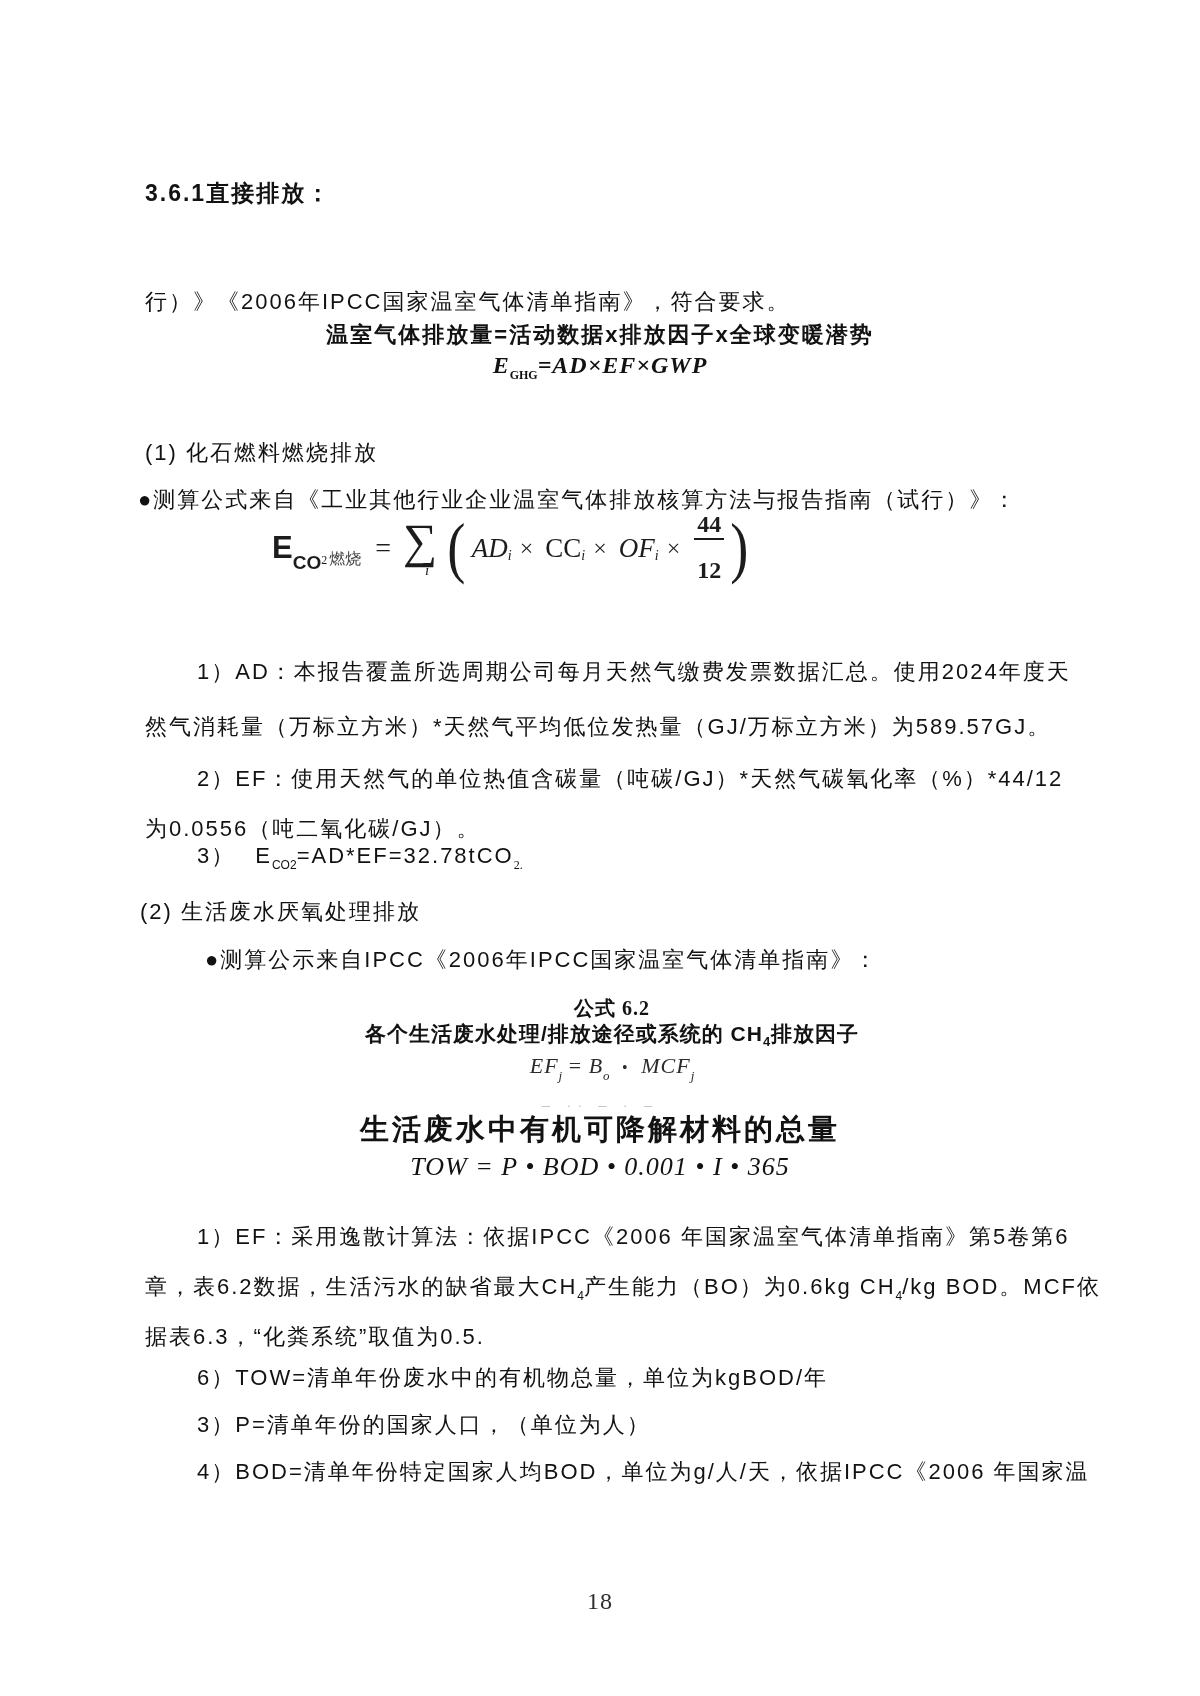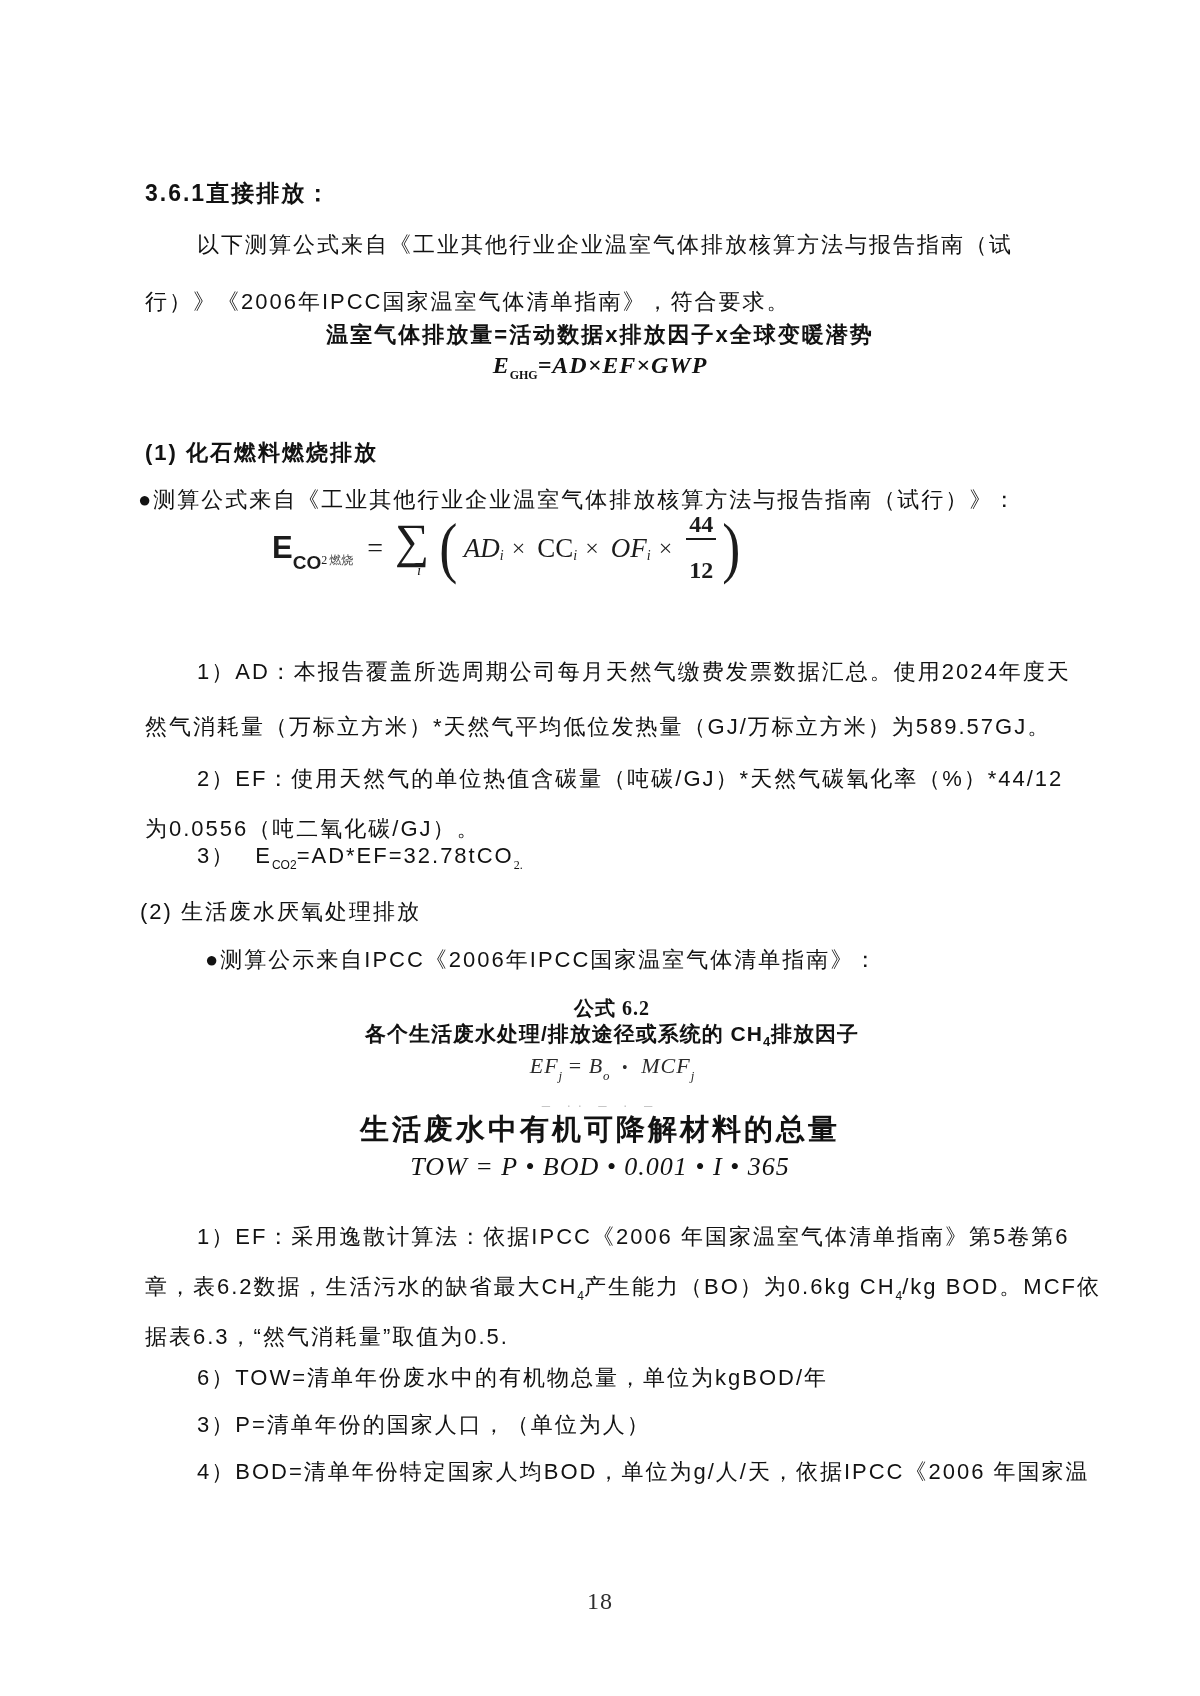--- a/index.html
+++ b/index.html
@@ -28,21 +28,21 @@
 
   
   .co2-formula{
     position:absolute;top:500px;left:272px;height:96px;
     display:flex;align-items:center;
     font-family:"Liberation Serif", serif;color:#1c1c1c;
   }
   .co2-E{font-family:"Liberation Sans", sans-serif;font-size:31px;font-weight:600;}
   .co2-sub{font-family:"Liberation Sans", sans-serif;font-size:19px;font-weight:600;position:relative;top:11px;}
   .co2-sub2{font-size:12px;position:relative;top:6px;}
-  .co2-subcn{font-size:12px;position:relative;top:6px;margin-left:2px;color:#444;}
+  .co2-subcn{font-size:16px;position:relative;top:6px;margin-left:2px;color:#444;}
   .co2-eq{font-size:28px;margin:0 12px 0 14px;}
   .co2-sigma-wrap{display:inline-flex;flex-direction:column;align-items:center;margin-right:8px;}
   .co2-sigma{font-size:48px;line-height:0.95;}
   .co2-sigma-i{font-size:15px;font-style:italic;margin-top:0px;margin-left:14px;line-height:1;}
   .co2-paren{font-size:68px;font-weight:300;line-height:0.9;transform:scaleX(.8);}
   .co2-term{font-size:27px;font-weight:500;margin-left:4px;}
   .t-sub{font-size:14px;font-style:italic;position:relative;top:8px;}
   .co2-times{font-size:24px;margin:0 8px;}
   .co2-frac{display:inline-flex;flex-direction:column;align-items:center;margin:0 4px 0 6px;font-weight:600;}
   .fr-num{font-size:24px;border-bottom:2px solid #1a1a1a;padding:0 3px 1px;line-height:1.1;}
@@ -66,30 +66,29 @@
 
   .page-number{font-family:"Liberation Serif", serif;font-size:24px;color:#2e2e2e;letter-spacing:1px;}
 </style>
 </head>
 <body>
 
 <div class="page">
 
   <div class="line bold" style="top:178px;left:145px;font-size:23px;">3.6.1直接排放：</div>
 
-  <div class="line" style="top:230px;left:197px;">以下测算公式来自《工业其他行业企业温室气体排放核算方法与报告指南（试</div>
   <div class="line" style="top:287px;left:145px;">行）》《2006年IPCC国家温室气体清单指南》，符合要求。</div>
 
   <div class="line center bold" style="top:320px;">温室气体排放量=活动数据x排放因子x全球变暖潜势</div>
 
   <div class="line center" style="top:352px;">
     <span class="ghg-formula it">E</span><span class="ghg-formula ghg-sub">GHG</span><span class="ghg-formula it">=AD×EF×GWP</span>
   </div>
 
-  <div class="line" style="top:438px;left:145px;font-weight:bold;">(1) 化石燃料燃烧排放</div>
+  <div class="line" style="top:438px;left:145px;">(1) 化石燃料燃烧排放</div>
   <div class="line" style="top:485px;left:138px;">●测算公式来自《工业其他行业企业温室气体排放核算方法与报告指南（试行）》：</div>
 
   <div class="co2-formula">
     <span>
       <span class="co2-E">E</span><span class="co2-sub">CO</span><span class="co2-sub2">2</span><span class="co2-subcn">燃烧</span>
     </span>
     <span class="co2-eq">=</span>
     <span class="co2-sigma-wrap">
       <span class="co2-sigma">∑</span>
       <span class="co2-sigma-i">i</span>
@@ -136,20 +135,20 @@
   </div>
   <div class="line center faded-line" style="top:1096px;">– ·· –  · –</div>
 
   <div class="line center tow-title" style="top:1110px;">生活废水中有机可降解材料的总量</div>
   <div class="line center tow-formula" style="top:1152px;">TOW = P • BOD • 0.001 • I • 365</div>
 
   <div class="line" style="top:1222px;left:197px;">1）EF：采用逸散计算法：依据IPCC《2006 年国家温室气体清单指南》第5卷第6</div>
   <div class="line" style="top:1272px;left:145px;">
     <span>章，表6.2数据，生活污水的缺省最大CH</span><span class="e3-sub">4</span><span>产生能力（BO）为0.6kg CH</span><span class="e3-sub">4</span><span>/kg BOD。MCF依</span>
   </div>
-  <div class="line" style="top:1322px;left:145px;">据表6.3，“然气消耗量”取值为0.5.</div>
+  <div class="line" style="top:1322px;left:145px;">据表6.3，“化粪系统”取值为0.5.</div>
   <div class="line" style="top:1363px;left:197px;">6）TOW=清单年份废水中的有机物总量，单位为kgBOD/年</div>
   <div class="line" style="top:1410px;left:197px;">3）P=清单年份的国家人口，（单位为人）</div>
   <div class="line" style="top:1457px;left:197px;">4）BOD=清单年份特定国家人均BOD，单位为g/人/天，依据IPCC《2006 年国家温</div>
 
   <div class="line center page-number" style="top:1588px;">18</div>
 
 </div>
 
 </body></html>

